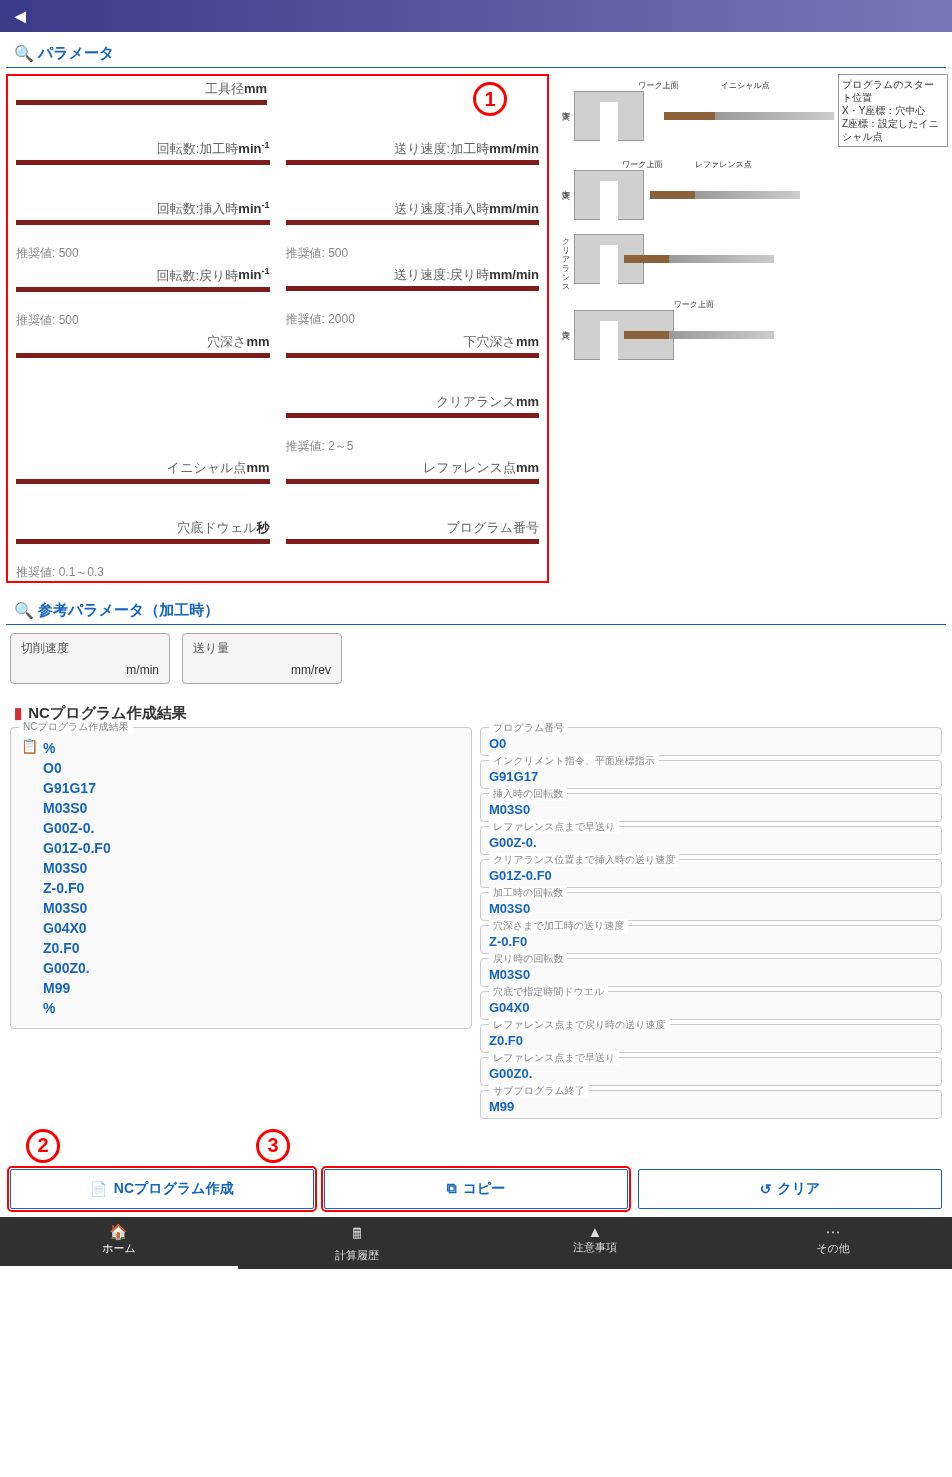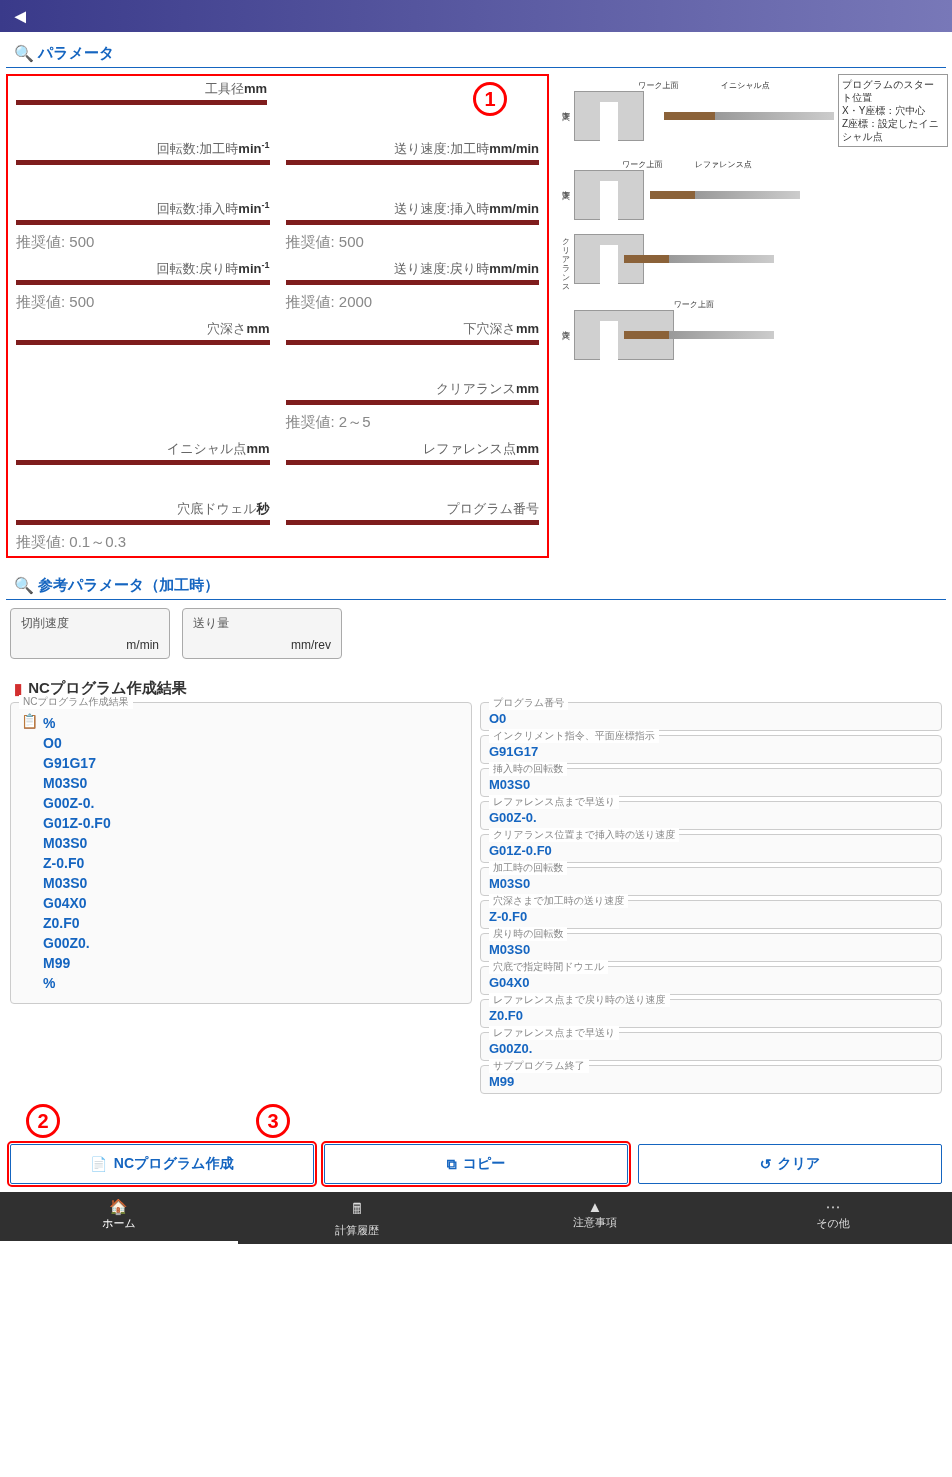--- a/index.html
+++ b/index.html
@@ -14,21 +14,21 @@
     
     .params-wrapper { display: flex; }
     .params-box { border: 2px solid red; margin: 6px; position: relative; width: 600px; }
     .params-grid { display: grid; grid-template-columns: 1fr 1fr; }
     .param-cell { padding: 4px 8px 0 8px; min-height: 60px; }
     .param-cell.span2 { grid-column: span 2; }
     .param-row { display: flex; justify-content: flex-end; align-items: baseline; border-bottom: 5px solid #7f1d1d; padding-bottom: 2px; }
     .param-label { color: #666; font-size: 13px; }
     .param-unit { color: #333; font-weight: bold; font-size: 13px; }
     .param-unit sup { font-size: 9px; }
-    .param-hint { color: #888; font-size: 15px; margin-top: 8px; }
+    .param-hint { color: #888; font-size: 12px; margin-top: 20px; }
     
     .circle-num { position: absolute; width: 34px; height: 34px; border: 3px solid red; border-radius: 50%; display: flex; align-items: center; justify-content: center; color: red; font-weight: bold; font-size: 20px; background: #fff; }
     .circle-1 { top: 6px; right: 40px; }
     .circle-standalone { width: 34px; height: 34px; border: 3px solid red; border-radius: 50%; display: inline-flex; align-items: center; justify-content: center; color: red; font-weight: bold; font-size: 20px; background: #fff; margin-left: 16px; }
     
     .diagram-col { flex: 1; padding: 6px 4px; }
     .diagram-row { display: flex; align-items: center; margin-bottom: 12px; gap: 4px; }
     .diagram-workpiece { width: 70px; height: 50px; background: #d0d0d0; border: 1px solid #999; position: relative; }
     .diagram-workpiece::after { content: ''; position: absolute; top: 10px; left: 25px; width: 18px; height: 40px; background: #fff; }
     .diagram-drill { width: 150px; height: 8px; background: linear-gradient(to right, #8b6239 0%, #8b6239 30%, #999 30%, #ccc 100%); position: relative; }

